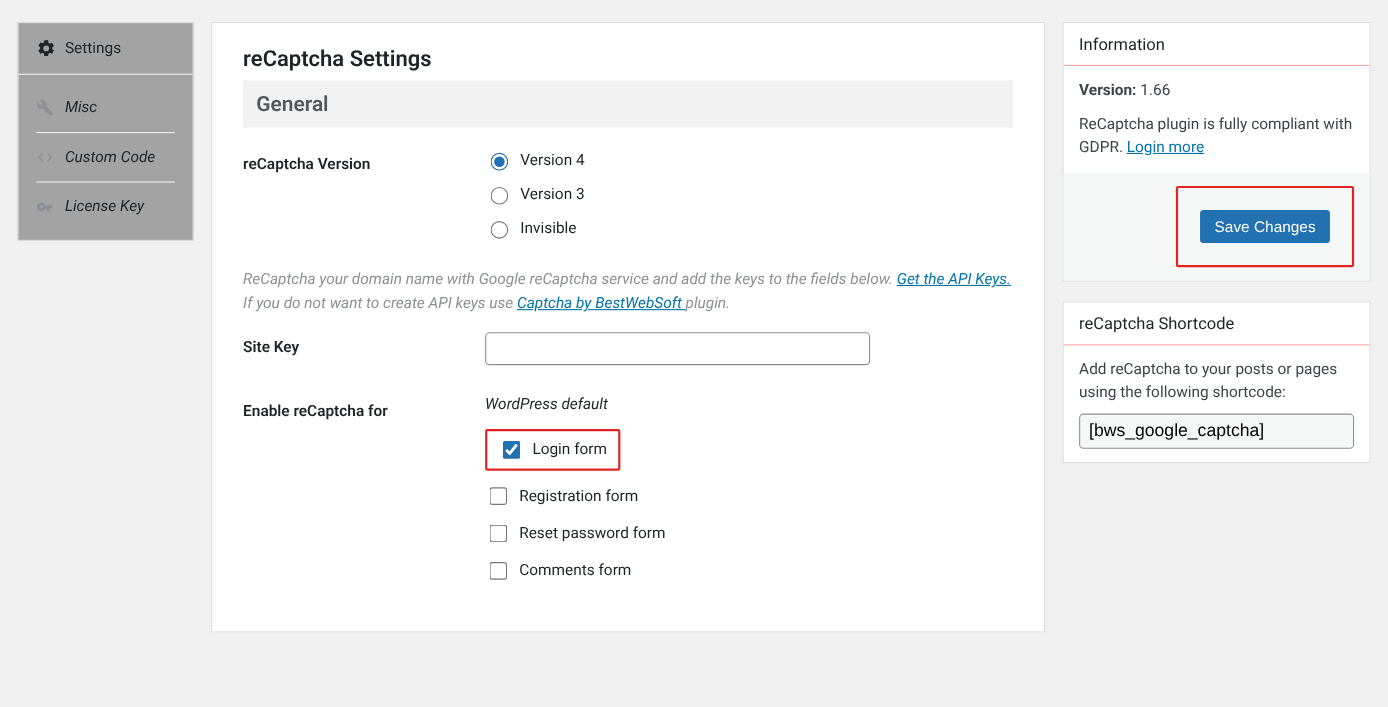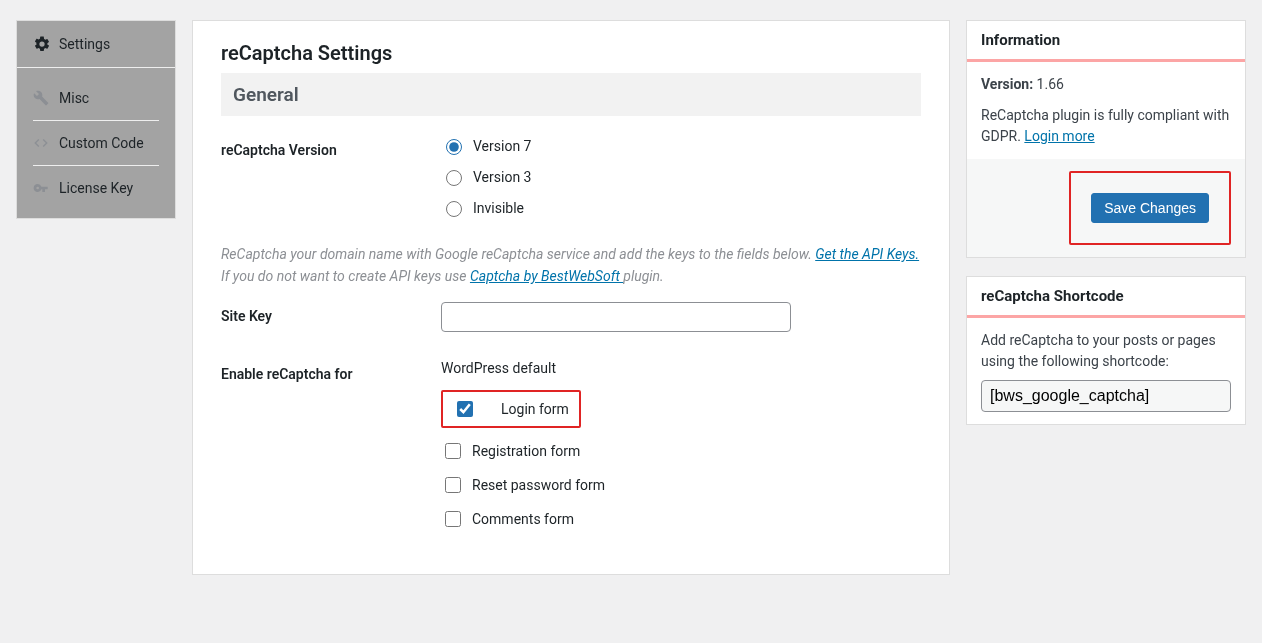--- a/index.html
+++ b/index.html
@@ -30,20 +30,21 @@
     align-items: center;
     gap: 8px;
     padding: 14px 16px;
     border-bottom: 1px solid #eee;
   }
   .sidebar-header span.icon {
     width: 18px; height: 18px;
   }
   .sidebar-items {
     padding: 8px 0;
+    font-style: italic;
   }
   .sidebar-item {
     display: flex;
     align-items: center;
     gap: 10px;
     padding: 14px 16px;
     color: #1d2327;
     cursor: pointer;
     position: relative;
   }
@@ -111,39 +112,40 @@
   .note a { }
   .text-input {
     width: 350px;
     padding: 6px 8px;
     border: 1px solid #8c8f94;
     border-radius: 4px;
     font-size: 14px;
   }
   .form-row.inputrow { margin-bottom: 28px; }
   .subhead {
+    font-style: italic;
     margin-bottom: 14px;
     display: block;
   }
   .right-col {
     width: 280px;
     flex-shrink: 0;
     display: flex;
     flex-direction: column;
     gap: 18px;
   }
   .rcard {
     background: #fff;
     border: 1px solid #ddd;
   }
   .rcard-title {
-    font-weight: 700;
+    font-weight: 400;
     font-size: 15px;
     padding: 10px 14px;
-    border-bottom: 3px solid #fca5a5;
+    border-bottom: 1px solid #fca5a5;
   }
   .rcard-body {
     padding: 12px 14px;
     font-size: 14px;
     color: #3c434a;
     line-height: 1.5;
   }
   .rcard-footer {
     background: #f6f7f7;
     padding: 12px 14px;
@@ -161,21 +163,21 @@
   .red-box {
     border: 2px solid #e02424;
     display: inline-block;
     padding: 20px;
     border-radius: 2px;
   }
   .red-box-cb {
     border: 2px solid #e02424;
     display: inline-flex;
     align-items: center;
-    gap: 25px;
+    gap: 8px;
     padding: 6px 10px;
     border-radius: 2px;
   }
   .shortcode-input {
     width: 100%;
     background: #f6f7f7;
     border: 1px solid #8c8f94;
     border-radius: 4px;
     padding: 6px 8px;
     font-size: 16px;
@@ -231,21 +233,21 @@
   <div class="main">
     <h1 class="page-title">reCaptcha Settings</h1>
 
     <div class="section-heading">General</div>
 
     <div class="form-row">
       <div class="form-label">reCaptcha Version</div>
       <div class="form-field radio-group">
         <label>
           <input type="radio" name="ver" checked="" style="">
-          <span>Version 7</span>
+          <span>Version 4</span>
         </label>
         <label>
           <input type="radio" name="ver" style="">
           <span>Version 3</span>
         </label>
         <label>
           <input type="radio" name="ver" style="">
           <span>Invisible</span>
         </label>
       </div>

